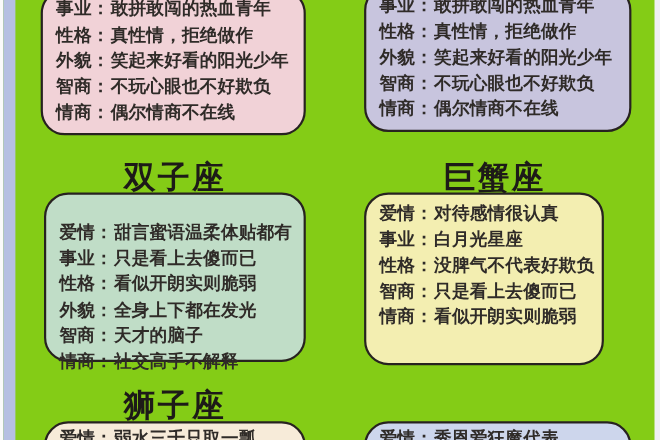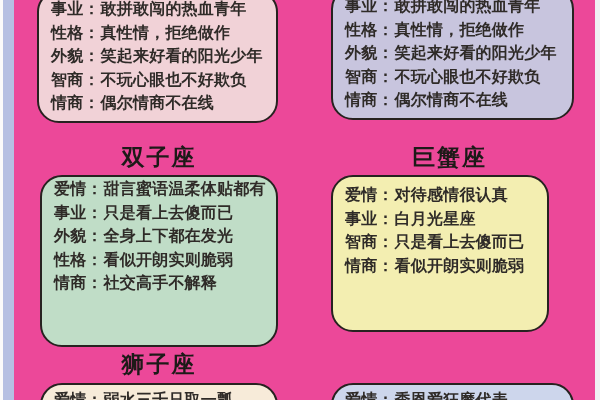--- a/index.html
+++ b/index.html
@@ -1,20 +1,20 @@
 <!DOCTYPE html>
 <html><head>
 <meta charset="utf-8">
 <style>
   html, body { margin: 0; padding: 0; }
   #canvas {
     position: relative;
     width: 600px;
     height: 400px;
-    background: #ec4899;
+    background: #84cc16;
     overflow: hidden;
     font-family: Liberation Sans, sans-serif;
     color: #2f2b28;
   }
   .edge-strip { position: absolute; top: 0; height: 400px; }
   .edge-white { left: 0; width: 3px; background: #fbfbfa; }
   .edge-left  { left: 3px; width: 11px; background: #b6c0e2; }
   .edge-right { right: 0; width: 5px; background: #f0f0f3; }
 
   .card {
@@ -28,29 +28,29 @@
     line-height: 23.6px;
     font-size: 16px;
     font-weight: bold;
     white-space: nowrap;
     letter-spacing: 0.2px;
   }
   .card .lbl { margin-right: 1px; }
 
   .card--tl { left: 37px;  top: -10px; width: 241px; height: 133px; }
   .card--tr { left: 331px; top: -13px; width: 243px; height: 133px; }
-  .card--gemini { left: 40px;  top: 175px; width: 238px; height: 172px; padding-top: 0; }
+  .card--gemini { left: 40px;  top: 175px; width: 238px; height: 154px; padding-top: 23px; }
   .card--cancer { left: 331px; top: 175px; width: 218px; height: 157px; padding-top: 6px; }
   .card--leo    { left: 40px;  top: 383px; width: 238px; height: 70px;  padding-top: 3px; }
   .card--virgo  { left: 331px; top: 383px; width: 243px; height: 70px;  padding-top: 3px; }
 
   .title {
     position: absolute;
     text-align: center;
-    font-size: 23px;
+    font-size: 29px;
     font-weight: 800;
     color: #1d1a18;
     letter-spacing: 2px;
   }
   .title--gemini { left: 40px;  top: 142px; width: 238px; }
   .title--cancer { left: 328px; top: 142px; width: 243px; }
   .title--leo    { left: 40px;  top: 349px; width: 238px; }
   .title--virgo  { left: 331px; top: 349px; width: 243px; margin-top: 37px; }
 </style>
 </head>
@@ -75,29 +75,31 @@
     <div class="row"><span class="lbl">性格：</span><span class="val">真性情，拒绝做作</span></div>
     <div class="row"><span class="lbl">外貌：</span><span class="val">笑起来好看的阳光少年</span></div>
     <div class="row"><span class="lbl">智商：</span><span class="val">不玩心眼也不好欺负</span></div>
     <div class="row"><span class="lbl">情商：</span><span class="val">偶尔情商不在线</span></div>
   </div>
 
   <div class="title title--gemini">双子座</div>
   <div class="card card--gemini" style="background: rgb(192, 221, 199);">
     <div class="row"><span class="lbl">爱情：</span><span class="val">甜言蜜语温柔体贴都有</span></div>
     <div class="row"><span class="lbl">事业：</span><span class="val">只是看上去傻而已</span></div>
+    <div class="row"><span class="lbl">性格：</span><span class="val">看似开朗实则脆弱</span></div>
     <div class="row"><span class="lbl">外貌：</span><span class="val">全身上下都在发光</span></div>
-    <div class="row"><span class="lbl">性格：</span><span class="val">看似开朗实则脆弱</span></div>
+    <div class="row"><span class="lbl">智商：</span><span class="val">天才的脑子</span></div>
     <div class="row"><span class="lbl">情商：</span><span class="val">社交高手不解释</span></div>
   </div>
 
   <div class="title title--cancer">巨蟹座</div>
   <div class="card card--cancer" style="background: rgb(243, 238, 177);">
     <div class="row"><span class="lbl">爱情：</span><span class="val">对待感情很认真</span></div>
     <div class="row"><span class="lbl">事业：</span><span class="val">白月光星座</span></div>
+    <div class="row"><span class="lbl">性格：</span><span class="val">没脾气不代表好欺负</span></div>
     <div class="row"><span class="lbl">智商：</span><span class="val">只是看上去傻而已</span></div>
     <div class="row"><span class="lbl">情商：</span><span class="val">看似开朗实则脆弱</span></div>
   </div>
 
   <div class="title title--leo">狮子座</div>
   <div class="card card--leo" style="background: rgb(247, 235, 217);">
     <div class="row"><span class="lbl">爱情：</span><span class="val">弱水三千只取一瓢</span></div>
   </div>
 
   <div class="title title--virgo">处女座</div>

